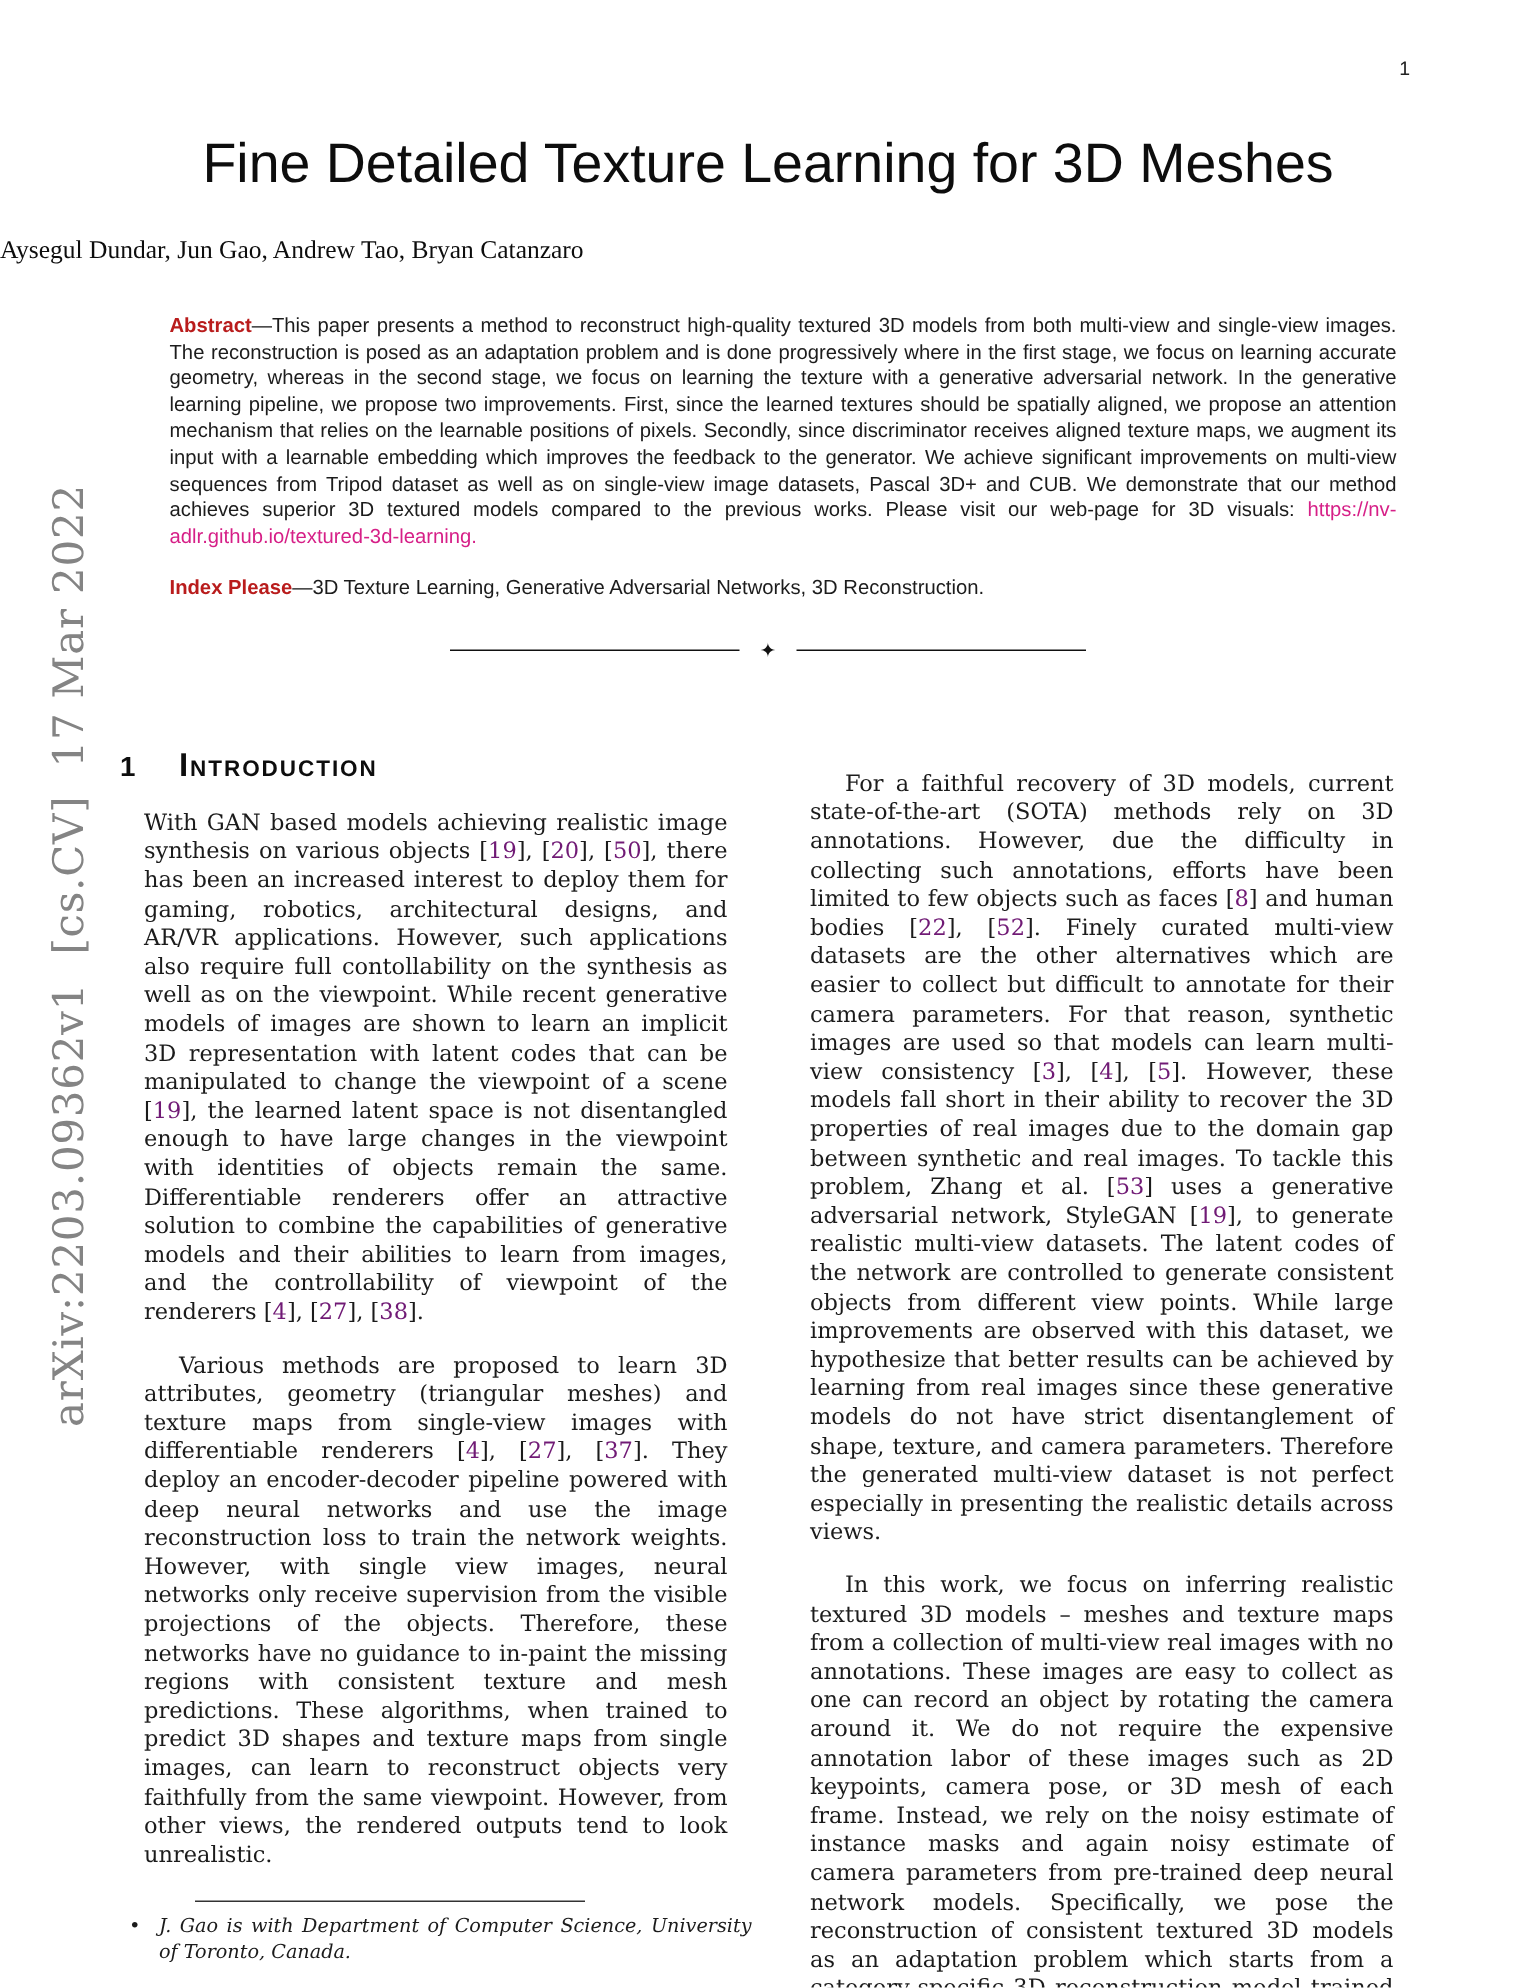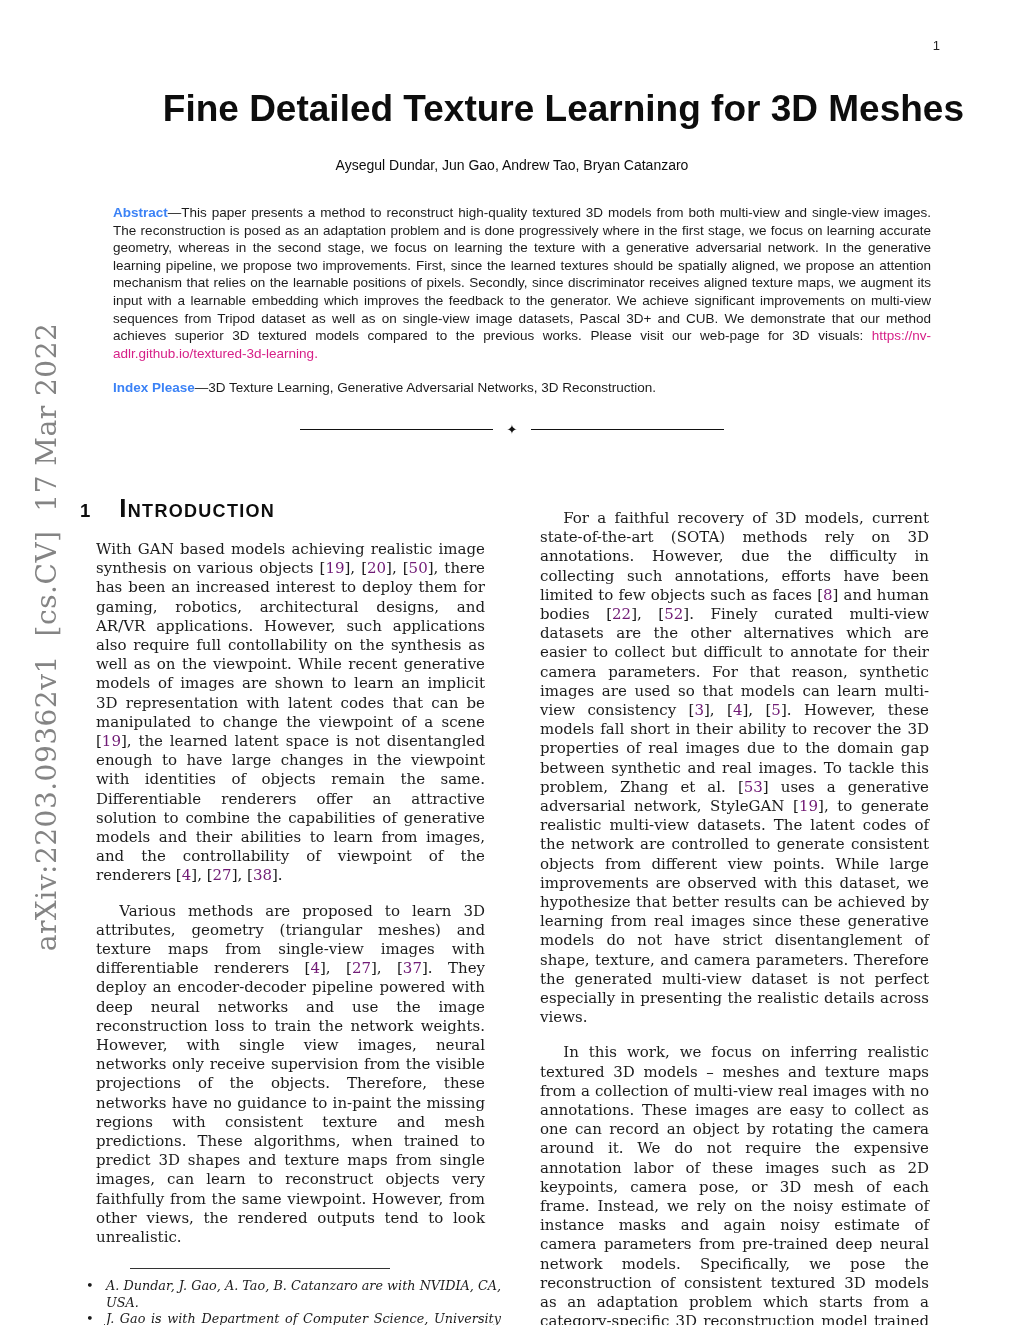--- a/index.html
+++ b/index.html
@@ -11,50 +11,50 @@
   .page-number{
     position:absolute;top:38px;right:84px;font-size:13px;color:#222;
   }
   .arxiv-watermark{
     position:absolute;top:637px;left:46px;
     transform:translate(-50%,-50%) rotate(-90deg);
     font-family:"DejaVu Serif","Liberation Serif",serif;
     font-size:28px;color:#848484;white-space:pre;letter-spacing:0.5px;
   }
   .title{
-    margin:86px 60px 0 60px;text-align:right;
-    font-size:37px;line-height:46px;font-weight:700;color:#0d0d0d;
+    margin:86px 60px 0 60px;text-align:center;
+    font-size:37px;line-height:46px;font-weight:400;color:#0d0d0d;
   }
   .authors{
-    margin-top:25px;text-align:center;font-size:14px;color:#0d0d0d;
+    margin-top:25px;font-size:17px;color:#0d0d0d;font-family:Liberation Serif, serif;
   }
   .abstract-block{
     margin:31px 81px 0 113px;width:818px;box-sizing:border-box;
     font-size:13.5px;line-height:17.6px;text-align:justify;color:#1c1c1c;
   }
-  .abstract-block b, .index-block b{font-weight:700;color:#3b82f6;}
+  .abstract-block b, .index-block b{font-weight:700;color:#b91c1c;}
   .index-block{
     margin:17px 81px 0 113px;width:818px;box-sizing:border-box;
     font-size:13.5px;line-height:17.6px;text-align:justify;color:#1c1c1c;
   }
   .divider{
     margin:26px auto 0 auto;width:424px;display:flex;align-items:center;gap:14px;
   }
   .divider .rule{flex:1;height:0;border-top:1.3px solid #111;}
   .divider .star{font-size:13px;color:#111;line-height:1;}
   .columns{
     margin:57px 79px 0 80px;display:flex;gap:23px;
   }
   .col{flex:1;min-width:0;}
   .section-heading{
     display:flex;align-items:baseline;
     font-weight:700;font-size:18.5px;color:#0d0d0d;margin-bottom:15px;
   }
   .section-heading .sec-num{margin-right:29px;}
-  .section-heading .sec-title{font-variant:small-caps;letter-spacing:1.3px;font-size:26px;}
+  .section-heading .sec-title{font-variant:small-caps;letter-spacing:1.3px;font-size:22px;}
   .body-text{
     font-family:"DejaVu Serif","Liberation Serif",serif;
     font-size:15px;line-height:19.2px;text-align:justify;color:#1b1b1b;
   }
   .body-text p{margin:16px;}
   .body-text p.indent{text-indent:1.55em;}
   .cite{color:#701a75;}
   .link{color:#d61f87;}
   .footnote-block{margin-top:21px;}
   .footnote-rule{width:260px;margin-left:50px;border:none;border-top:1.2px solid #333;margin-top:0;margin-bottom:9px;}
@@ -102,21 +102,20 @@
       <span class="sec-num">1</span>
       <span class="sec-title">Introduction</span>
     </div>
     <div class="body-text">
       <p><span>With GAN based models achieving realistic image synthesis on various objects  [</span><span class="cite">19</span><span>], [</span><span class="cite">20</span><span>], [</span><span class="cite">50</span><span>], there has been an increased interest to deploy them for gaming, robotics, architectural designs, and AR/VR applications. However, such applications also require full contollability on the synthesis as well as on the viewpoint. While recent generative models of images are shown to learn an implicit 3D representation with latent codes that can be manipulated to change the viewpoint of a scene [</span><span class="cite">19</span><span>], the learned latent space is not disentangled enough to have large changes in the viewpoint with identities of objects remain the same. Differentiable renderers offer an attractive solution to combine the capabilities of generative models and their abilities to learn from images, and the controllability of viewpoint of the renderers [</span><span class="cite">4</span><span>], [</span><span class="cite">27</span><span>], [</span><span class="cite">38</span><span>].</span></p>
       <p class="indent"><span>Various methods are proposed to learn 3D attributes, geometry (triangular meshes) and texture maps from single-view images with differentiable renderers [</span><span class="cite">4</span><span>], [</span><span class="cite">27</span><span>], [</span><span class="cite">37</span><span>]. They deploy an encoder-decoder pipeline powered with deep neural networks and use the image reconstruction loss to train the network weights. However, with single view images, neural networks only receive supervision from the visible projections of the objects. Therefore, these networks have no guidance to in-paint the missing regions with consistent texture and mesh predictions. These algorithms, when trained to predict 3D shapes and texture maps from single images, can learn to reconstruct objects very faithfully from the same viewpoint. However, from other views, the rendered outputs tend to look unrealistic.</span></p>
     </div>
     <div class="footnote-block">
       <hr class="footnote-rule">
       <ul class="footnotes">
-        <li>A. Dundar, J. Gao, A. Tao, B. Catanzaro are with NVIDIA, CA, USA.</li>
         <li>J. Gao is with Department of Computer Science, University of Toronto, Canada.</li>
       </ul>
     </div>
   </div>
 
   <div class="col">
     <div class="body-text">
       <p class="indent"><span>For a faithful recovery of 3D models, current state-of-the-art (SOTA) methods rely on 3D annotations. However, due the difficulty in collecting such annotations, efforts have been limited to few objects such as faces [</span><span class="cite">8</span><span>] and human bodies [</span><span class="cite">22</span><span>], [</span><span class="cite">52</span><span>]. Finely curated multi-view datasets are the other alternatives which are easier to collect but difficult to annotate for their camera parameters. For that reason, synthetic images are used so that models can learn multi-view consistency [</span><span class="cite">3</span><span>], [</span><span class="cite">4</span><span>], [</span><span class="cite">5</span><span>]. However, these models fall short in their ability to recover the 3D properties of real images due to the domain gap between synthetic and real images. To tackle this problem, Zhang et al. [</span><span class="cite">53</span><span>] uses a generative adversarial network, StyleGAN [</span><span class="cite">19</span><span>], to generate realistic multi-view datasets. The latent codes of the network are controlled to generate consistent objects from different view points. While large improvements are observed with this dataset, we hypothesize that better results can be achieved by learning from real images since these generative models do not have strict disentanglement of shape, texture, and camera parameters. Therefore the generated multi-view dataset is not perfect especially in presenting the realistic details across views.</span></p>
       <p class="indent"><span>In this work, we focus on inferring realistic textured 3D models – meshes and texture maps from a collection of multi-view real images with no annotations. These images are easy to collect as one can record an object by rotating the camera around it. We do not require the expensive annotation labor of these images such as 2D keypoints, camera pose, or 3D mesh of each frame. Instead, we rely on the noisy estimate of instance masks and again noisy estimate of camera parameters from pre-trained deep neural network models. Specifically, we pose the reconstruction of consistent textured 3D models as an adaptation problem which starts from a category-specific 3D reconstruction model trained on a collection of single-view images of the same category. Our framework first adapts the pre-trained model to learn consistent texture and 3D meshes from the multi-</span></p>
     </div>

